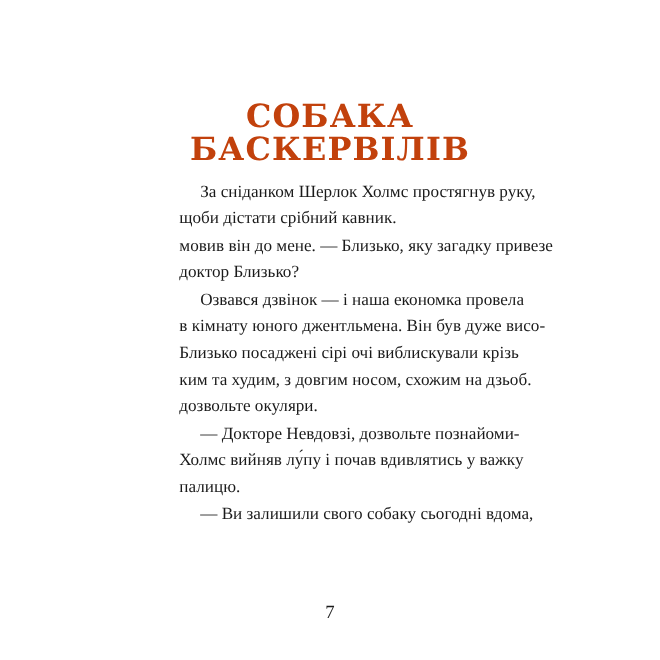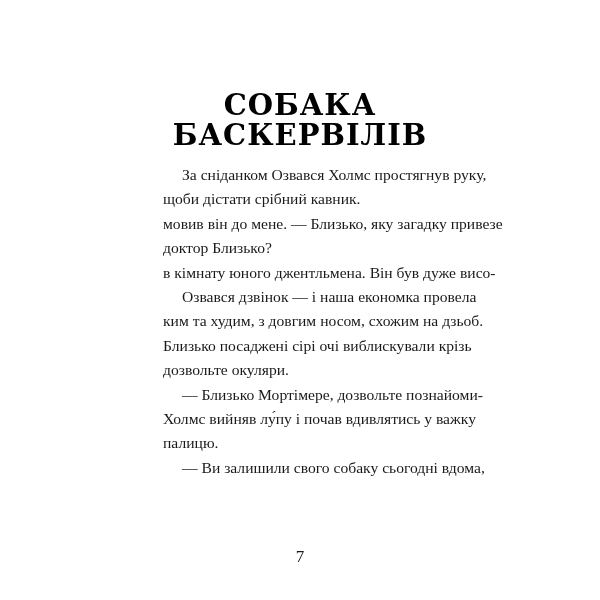--- a/index.html
+++ b/index.html
@@ -1,21 +1,21 @@
 <!DOCTYPE html>
 <html><head>
 <meta charset="utf-8">
 <style>
   html, body { margin: 0; padding: 0; background: #ffffff; }
   body { width: 600px; height: 600px; position: relative; overflow: hidden; }
   .page { position: absolute; left: 0; top: 0; width: 600px; height: 600px; background: #ffffff; }
   .title {
     position: absolute; left: 0; width: 600px; text-align: center;
     font-family: "DejaVu Serif", serif; font-weight: bold;
-    color: #000000; letter-spacing: 1px;
+    color: #c2410c; letter-spacing: 1px;
   }
   .title .line { display: block; height: 30px; line-height: 30px; font-size: 29px; }
   .body-text {
     position: absolute; left: 163px; width: 276px; top: 163px;
     font-family: "Liberation Serif", serif; font-size: 15.6px; line-height: 24.4px;
     color: #1a1a1a;
   }
   .para { margin: 0; text-align: justify; text-align-last: left; }
   .ln { display: block; white-space: nowrap; text-align: justify; text-align-last: justify; }
   .ln.last { text-align-last: left; }
@@ -30,36 +30,36 @@
 
 <div class="page">
 
   <div class="title" style="top:90px;">
     <span class="line">СОБАКА</span>
     <span class="line">БАСКЕРВІЛІВ</span>
   </div>
 
   <div class="body-text">
     <p class="para">
-      <span class="ln indent">За сніданком Озвався Холмс простягнув руку,</span>
+      <span class="ln indent">За сніданком Шерлок Холмс простягнув руку,</span>
       <span class="ln last">щоби дістати срібний кавник.</span>
     </p>
     <p class="para">
       <span class="ln">мовив він до мене. — Близько, яку загадку привезе</span>
       <span class="ln last">доктор Близько?</span>
     </p>
     <p class="para">
+      <span class="ln indent">Озвався дзвінок — і наша економка провела</span>
       <span class="ln">в кімнату юного джентльмена. Він був дуже висо-</span>
-      <span class="ln indent">Озвався дзвінок — і наша економка провела</span>
+      <span class="ln">Близько посаджені сірі очі виблискували крізь</span>
       <span class="ln">ким та худим, з довгим носом, схожим на дзьоб.</span>
-      <span class="ln">Близько посаджені сірі очі виблискували крізь</span>
       <span class="ln last">дозвольте окуляри.</span>
     </p>
     <p class="para">
-      <span class="ln indent">— Близько Мортімере, дозвольте познайоми-</span>
+      <span class="ln indent">— Докторе Невдовзі, дозвольте познайоми-</span>
     </p>
     <p class="para">
       <span class="ln">Холмс вийняв лу́пу і почав вдивлятись у важку</span>
       <span class="ln last">палицю.</span>
     </p>
     <p class="para">
       <span class="ln indent">— Ви залишили свого собаку сьогодні вдома,</span>
 
     </p>
   </div>

